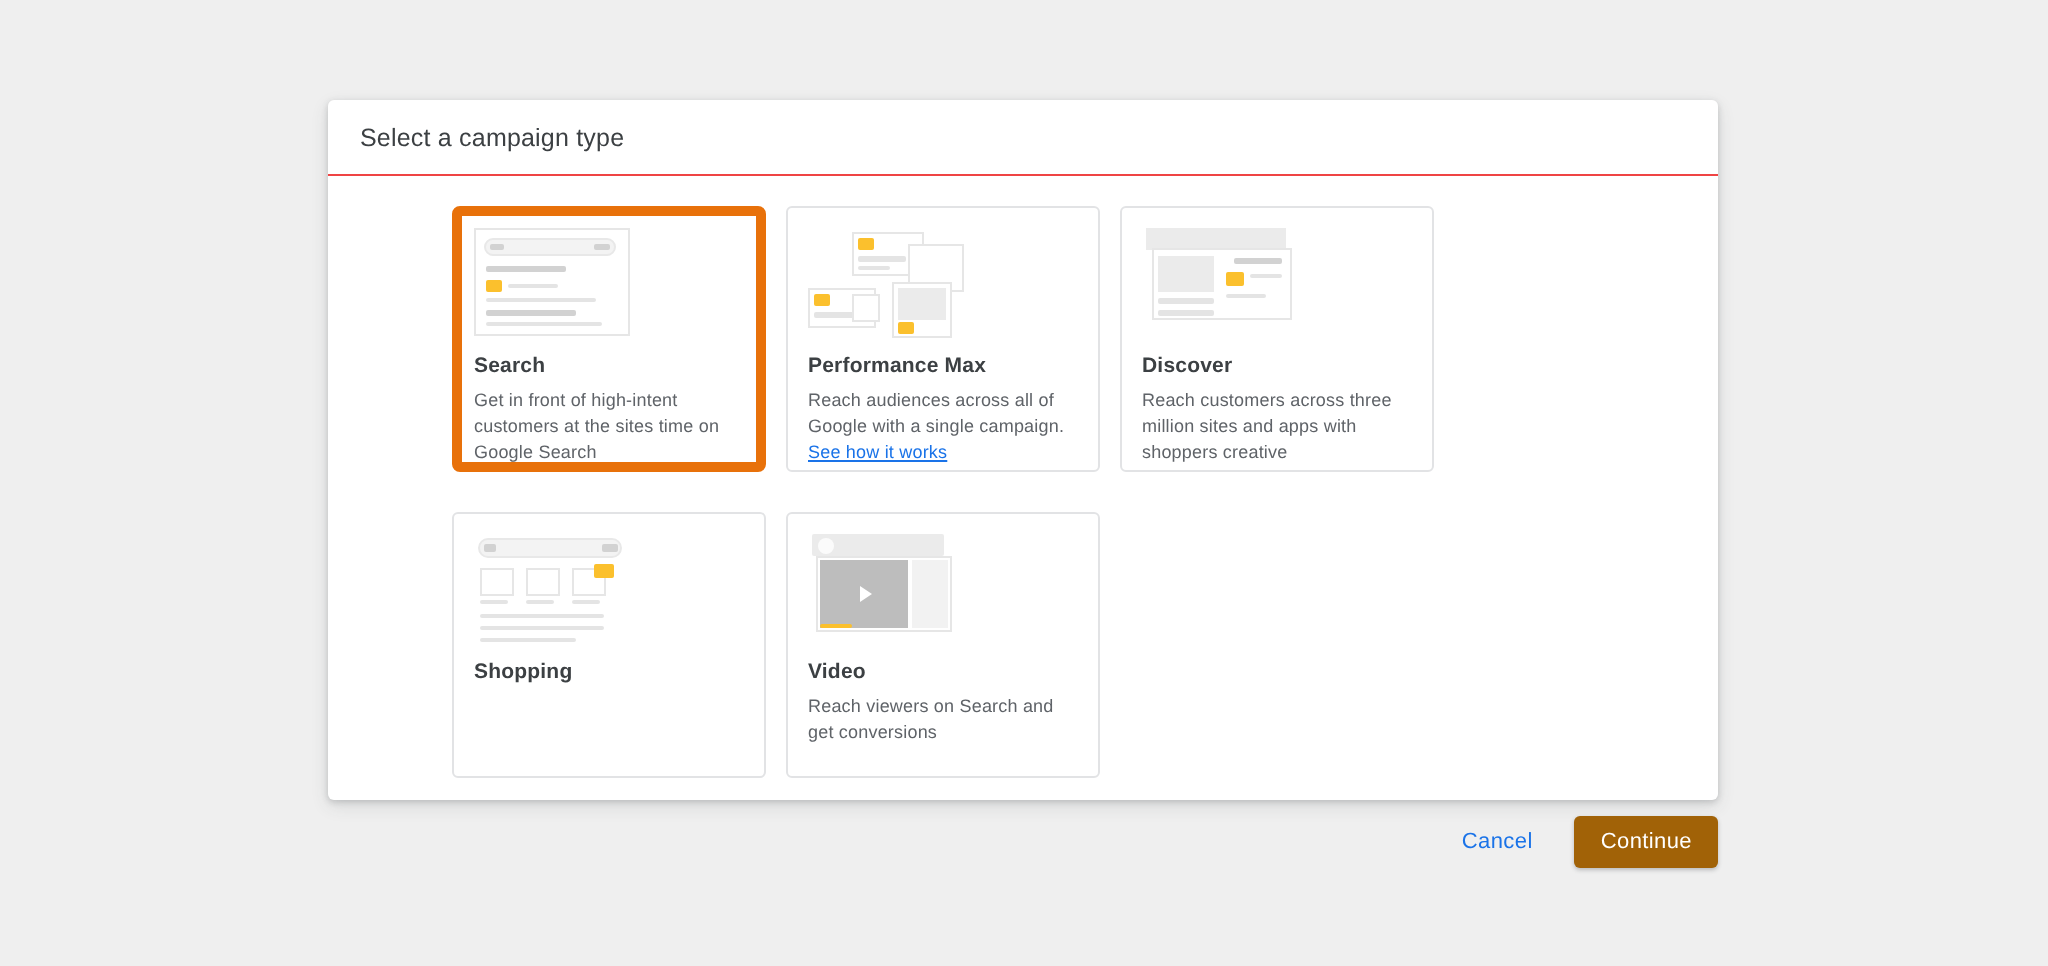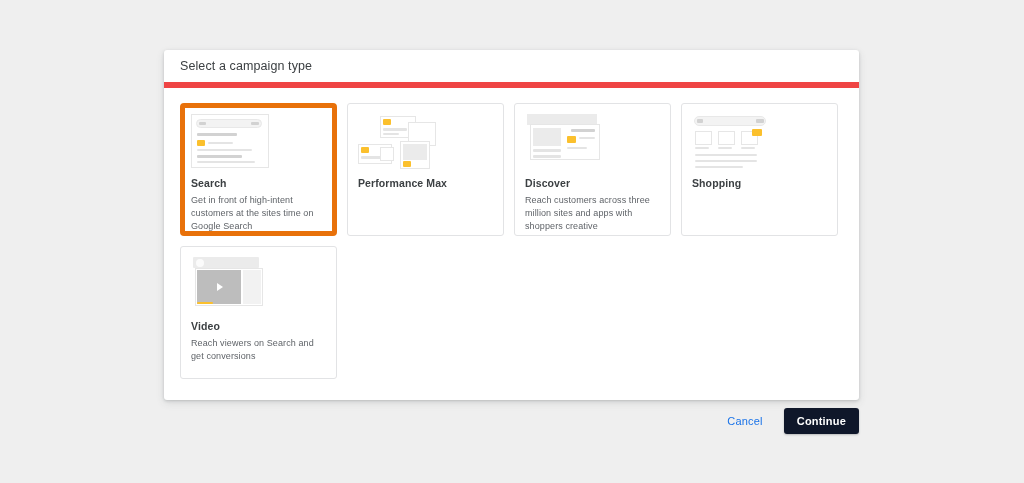--- a/index.html
+++ b/index.html
@@ -17,30 +17,31 @@
     left: 164px; top: 50px;
     width: 695px; height: 350px;
     background: #ffffff;
     border-radius: 3px;
     box-shadow: 0 1px 3px rgba(60,64,67,.22), 0 3px 9px rgba(60,64,67,.12);
   }
   .dialog-header {
     height: 38px;
     display: flex; align-items: center;
     padding: 0 16px;
-    border-bottom: 6px solid #ef4444;
+    border-bottom: 1px solid #ef4444;
   }
   .dialog-title {
     font-size: 12.5px; color: #3c4043; letter-spacing: .1px;
   }
   .dialog-body { padding: 15px 16px 0 16px; }
 
   .card-grid {
     display: flex; flex-wrap: wrap;
-    gap: 10px 10px;
+    gap: 20px 10px;
+    margin-left: 46px;
   }
 
   
   .ct-card {
     width: 157px; height: 133px;
     border: 1px solid #e2e3e5;
     border-radius: 3px;
     background: #fff;
     padding: 10px 10px 0 10px;
     position: relative;
@@ -94,22 +95,22 @@
     left: 164px; top: 408px; width: 695px;
     display: flex; justify-content: flex-end; align-items: center;
     gap: 12px;
   }
   .btn-cancel {
     font-size: 11px; color: #1a73e8; font-weight: 500;
     background: none; border: none; cursor: pointer;
     padding: 7px 9px; letter-spacing: .2px;
   }
   .btn-continue {
-    font-size: 11px; color: #ffffff; font-weight: 700;
-    background: #0f172a; border: none; border-radius: 3px;
+    font-size: 11px; color: #ffffff; font-weight: 400;
+    background: #a16207; border: none; border-radius: 3px;
     padding: 7px 13px; cursor: pointer; letter-spacing: .2px;
     box-shadow: 0 1px 2px rgba(60,64,67,.3);
   }
 </style>
 </head>
 <body>
 
 <div class="page">
 
   <div class="dialog">
@@ -147,20 +148,21 @@
             <div class="tcard" style="left:50px;top:8px;width:28px;height:24px;"></div>
             <div class="tcard" style="left:0px;top:30px;width:34px;height:20px;"></div>
             <div class="tbadge" style="left:3px;top:33px;width:8px;height:6px;"></div>
             <div class="tline" style="left:3px;top:42px;width:22px;height:3px;"></div>
             <div class="tcard" style="left:22px;top:33px;width:14px;height:14px;"></div>
             <div class="tcard" style="left:42px;top:27px;width:30px;height:28px;"></div>
             <div class="tbox" style="left:45px;top:30px;width:24px;height:16px;"></div>
             <div class="tbadge" style="left:45px;top:47px;width:8px;height:6px;"></div>
           </div>
           <div class="ct-name">Performance Max</div>
+          <div class="ct-desc"><span>Reach audiences across all of Google with a single campaign. </span><span class="ct-link">See how it works</span></div>
         </div>
 
         <div class="ct-card">
           <div class="thumb">
             <div class="tbox" style="left:2px;top:0;width:70px;height:11px;"></div>
             <div class="tcard" style="left:5px;top:10px;width:70px;height:36px;"></div>
             <div class="tbox" style="left:8px;top:14px;width:28px;height:18px;"></div>
             <div class="tline" style="left:8px;top:35px;width:28px;height:3px;"></div>
             <div class="tline" style="left:8px;top:41px;width:28px;height:3px;"></div>
             <div class="tline dark" style="left:46px;top:15px;width:24px;height:3px;"></div>

